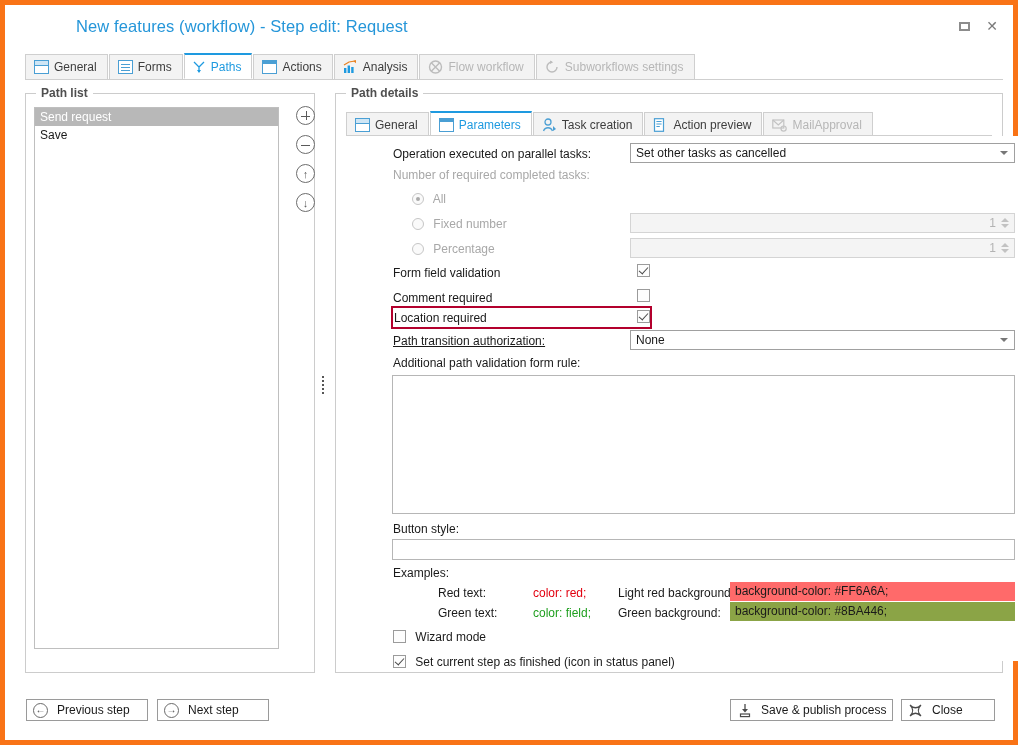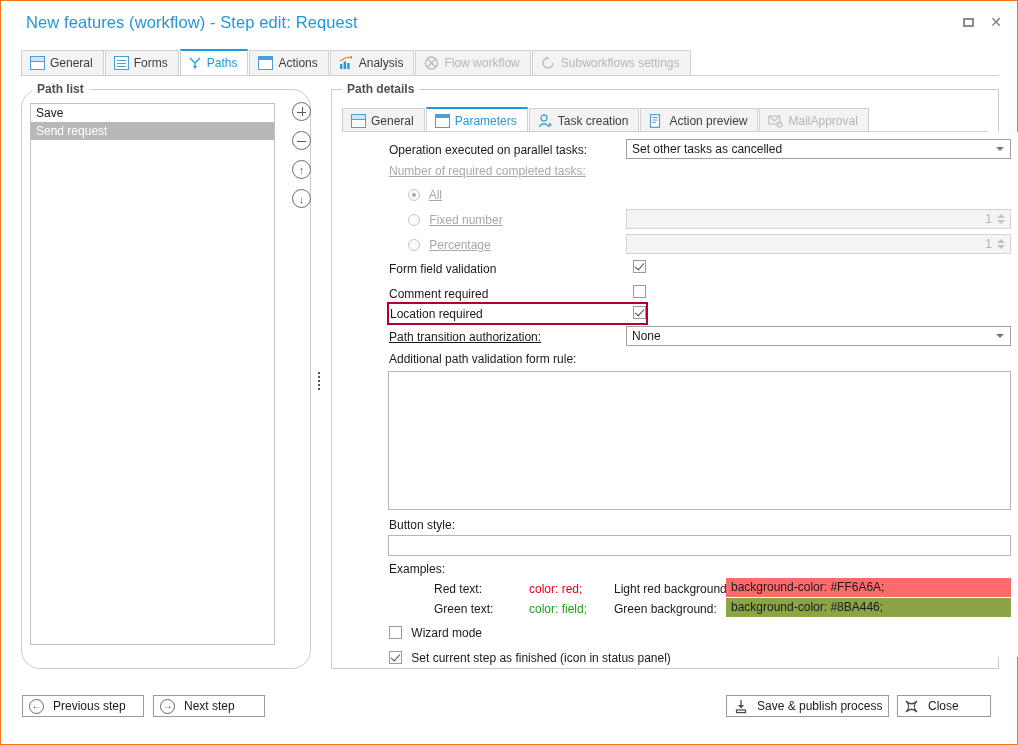--- a/index.html
+++ b/index.html
@@ -9,21 +9,22 @@
     background: #ffffff;
     font-family: "Liberation Sans", sans-serif;
     font-size: 12px;
     color: #1a1a1a;
     overflow: hidden;
   }
   .window {
     position: relative;
     width: 1018px; height: 745px;
     background: #ffffff;
-    border: 1px solid #f97316;
+    border: 5px solid #f97316;
+    padding-left: 46px;
   }
   
   .titlebar {
     height: 44px;
     position: relative;
     background: #ffffff;
   }
   .title-text {
     position: absolute;
     left: 25px; top: 12px;
@@ -105,21 +106,21 @@
   }
   .gb-title {
     position: absolute;
     top: -8px; left: 10px;
     background: #ffffff;
     padding: 0 5px;
     font-size: 12px;
     font-weight: bold;
     color: #4f4f4f;
   }
-  #pathlist-gb { left: 20px; top: 88px; width: 290px; height: 580px; border-radius: 19px; }
+  #pathlist-gb { left: 20px; top: 88px; width: 290px; height: 580px; }
   #pathdetails-gb { left: 330px; top: 88px; width: 668px; height: 580px; }
   
   .listbox {
     position: absolute;
     left: 8px; top: 13px;
     width: 245px; height: 542px;
     border: 1px solid #bfbfbf;
     background: #ffffff;
     overflow: hidden;
   }
@@ -168,21 +169,21 @@
   }
   .stab.disabled { color: #b6b6b6; }
   .subtabs-underline {
     position:absolute; left: 10px; top: 41px;
     width: 646px; height: 1px; background:#cfcfcf;
   }
   
   .panel { position: absolute; left: 10px; top: 42px; width: 646px; height: 525px; background:#fff;margin-left:44px;}
   .row { position:absolute; left:0; font-size: 12px; }
   .lbl { color:#1a1a1a; }
-  .lbl.dim { color:#a8a8a8;text-decoration:underline; }
+  .lbl.dim { color:#a8a8a8; }
   .combo {
     position:absolute;
     height: 20px;
     border: 1px solid #a0a0a0;
     background: #ffffff;
     font-size: 12px;
     line-height: 18px;
     padding-left: 5px;
     color: #1a1a1a;
   }
@@ -366,22 +367,22 @@
       </span>
       <span>Subworkflows settings</span>
     </div>
   </div>
   <div class="tabs-underline"></div>
 
   <div class="groupbox" id="pathlist-gb">
     <div class="gb-title">Path list</div>
 
     <div class="listbox">
+      <div class="list-item selected">Send request</div>
       <div class="list-item">Save</div>
-      <div class="list-item selected">Send request</div>
     </div>
 
     <div class="circ-btns">
       <div class="circ">
           <span class="h"></span>
           <span class="v"></span>
         </div>
       <div class="circ">
           <span class="h"></span>
         </div>

